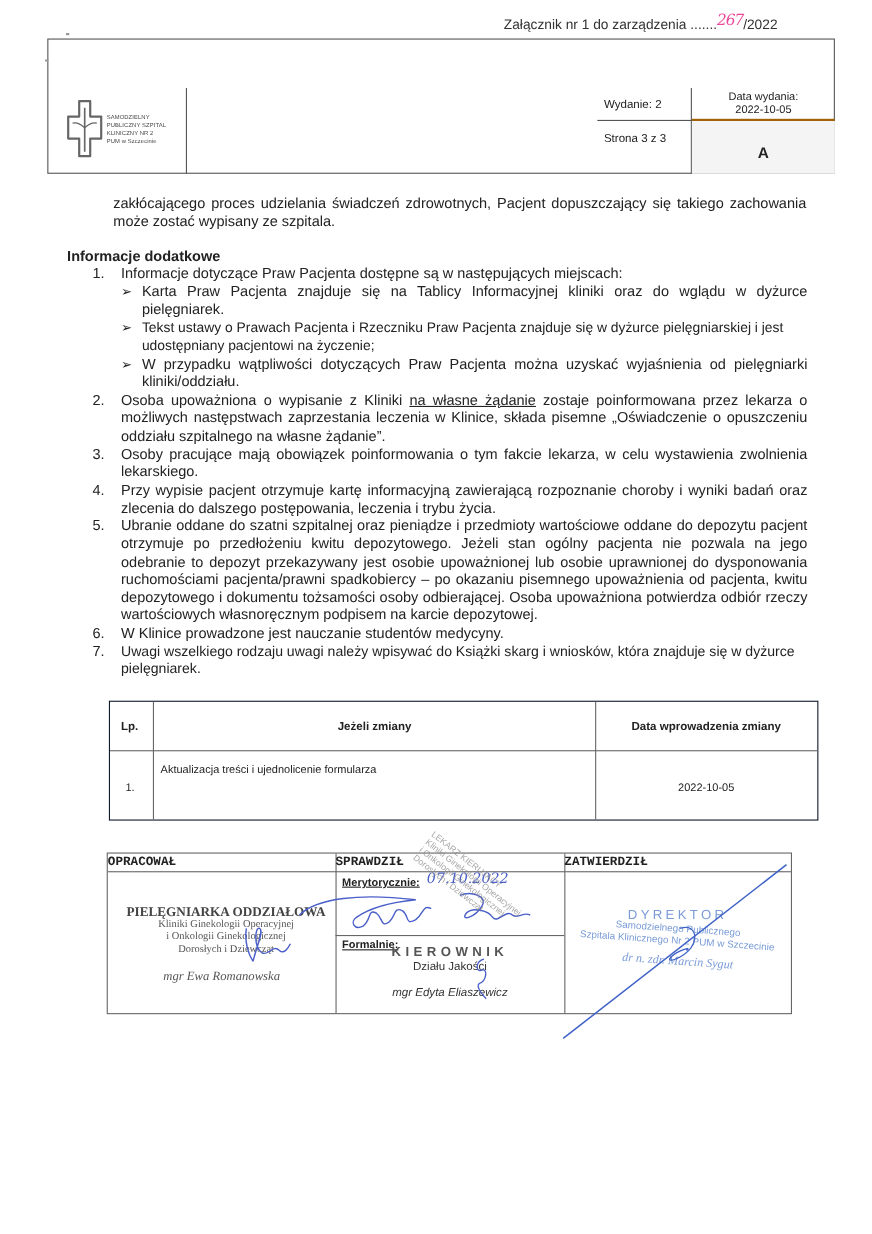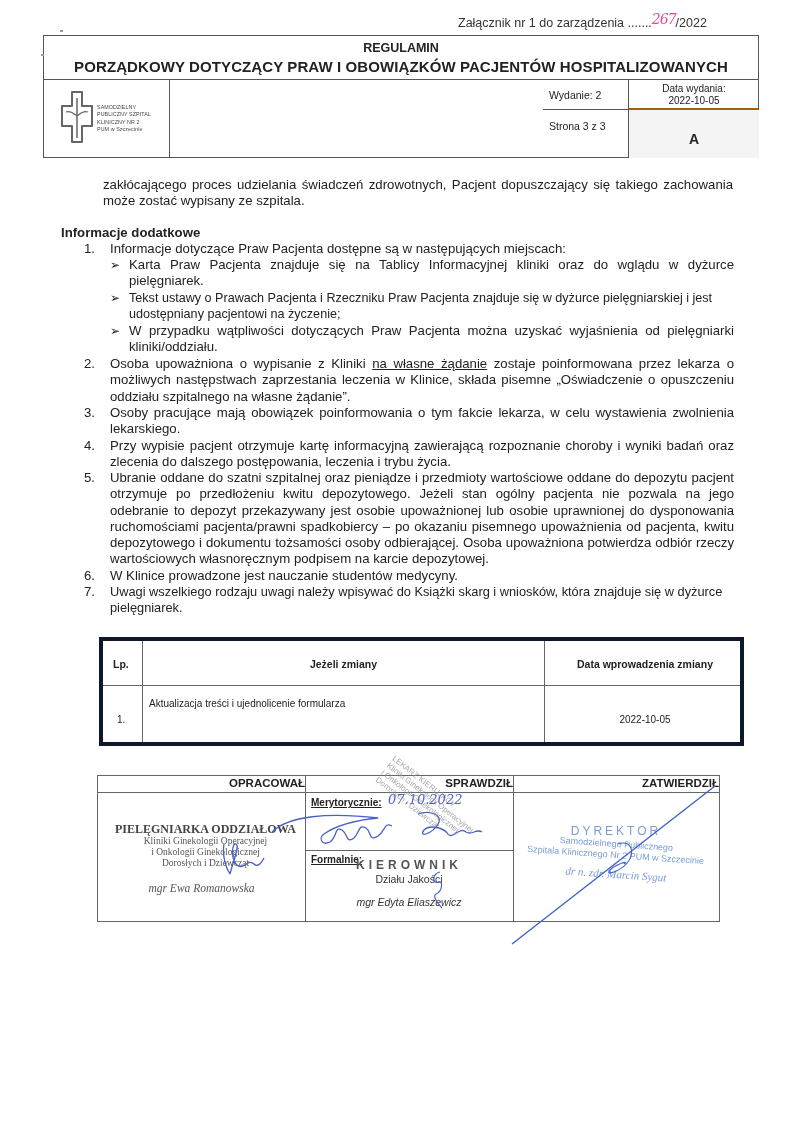--- a/index.html
+++ b/index.html
@@ -35,51 +35,47 @@
   .just { text-align: justify; text-align-last: left; }
   .p-intro { left: 103px; top: 177px; width: 630px; }
   .section-h { left: 61px; top: 225px; font-weight: bold; font-size: 13.2px; }
   .num { position: absolute; font-size: 13.2px; line-height: 16.3px; }
   .item { position: absolute; left: 110px; width: 624px; }
   .bullet { position: absolute; left: 110px; font-size: 12px; line-height: 16.3px; }
   .bitem { position: absolute; left: 129px; width: 605px; }
   u { text-decoration: underline; }
 
   
-  .chg { left: 99px; top: 637px; width: 645px; height: 109px; border: 4px solid #0f172a; box-sizing: border-box; }
+  .chg { left: 99px; top: 637px; width: 645px; height: 109px; border: 1px solid #0f172a; box-sizing: border-box; }
   .chg .hrow { position: absolute; left: 0; top: 0; width: 100%; height: 45px; border-bottom: 1px solid #666; box-sizing: border-box; }
   .chg .col1 { position: absolute; left: 0; width: 40px; height: 100%; border-right: 1px solid #666; box-sizing: border-box; }
   .chg .col3 { position: absolute; left: 441px; width: 202px; height: 100%; border-left: 1px solid #666; box-sizing: border-box; }
   .chg .hd { position: absolute; font-size: 10.5px; font-weight: bold; }
   .chg .cell { position: absolute; font-size: 10px; }
 
   
   .apr { left: 97px; top: 775px; width: 623px; height: 147px; border: 1px solid #666; box-sizing: border-box; }
   .apr .hrow { position: absolute; left: 0; top: 0; width: 100%; height: 17px; border-bottom: 1px solid #666; box-sizing: border-box; }
   .apr .v1 { position: absolute; left: 207px; top: 0; height: 100%; border-left: 1px solid #666; }
   .apr .v2 { position: absolute; left: 415px; top: 0; height: 100%; border-left: 1px solid #666; }
-  .apr .hd { position: absolute; top: 1px; font-size: 11.5px; font-weight: bold; text-align: right; }
+  .apr .hd { position: absolute; top: 1px; font-size: 11.5px; font-weight: bold; text-align: left; font-family: Liberation Mono, monospace; }
   .apr .mid-h { position: absolute; left: 207px; top: 74px; width: 208px; border-top: 1px solid #666; }
   .stamp-serif { font-family: "Liberation Serif", serif; color: #555; text-align: center; position: absolute; }
   .ul-lbl { position: absolute; font-size: 10px; font-weight: bold; text-decoration: underline; color: #222; }
   .stamp-sans { position: absolute; font-family: "Liberation Sans", sans-serif; color: #333; text-align: center; }
   .blue-stamp { position: absolute; color: #7a9bd6; font-family: "Liberation Sans", sans-serif; text-align: center; }
 </style>
 </head>
 <body>
 
 <div class="abs attach">
   <span>Załącznik nr 1 do zarządzenia </span><span class="dots">.......</span><span class="hand">267</span><span>/2022</span>
 </div>
 
 <div class="abs hdr">
-  <div class="hdr-top">
-    <div class="t1">REGULAMIN</div>
-    <div class="t2">PORZĄDKOWY DOTYCZĄCY PRAW I OBOWIĄZKÓW PACJENTÓW HOSPITALIZOWANYCH</div>
-  </div>
   <div class="hdr-logo">
     <svg width="38" height="58" viewBox="0 0 38 58">
       <path d="M14 4 h10 v14 h10 v20 h-10 v16 h-10 v-16 h-10 v-20 h10 z" fill="none" stroke="#666" stroke-width="2" stroke-linejoin="round"></path>
       <path d="M19 10 v40" stroke="#666" stroke-width="1.5" fill="none"></path>
       <path d="M8 24 c6 -2 10 4 11 4 c1 0 5 -6 11 -4" stroke="#666" stroke-width="1.2" fill="none"></path>
     </svg>
     <div class="lt">
       <div>SAMODZIELNY</div>
       <div>PUBLICZNY SZPITAL</div>
       <div>KLINICZNY NR 2</div>

